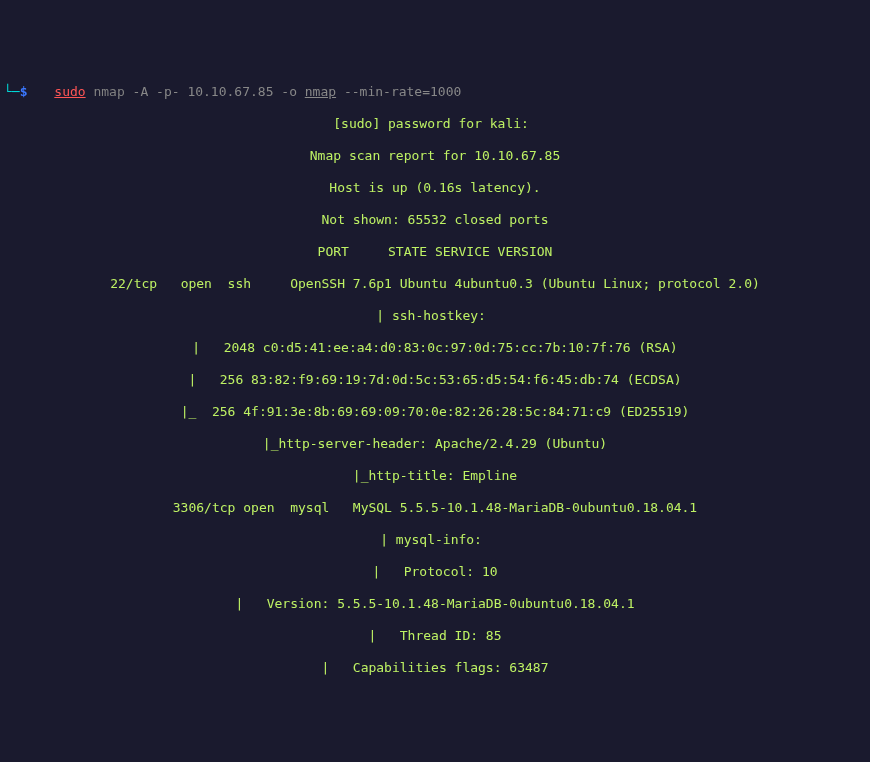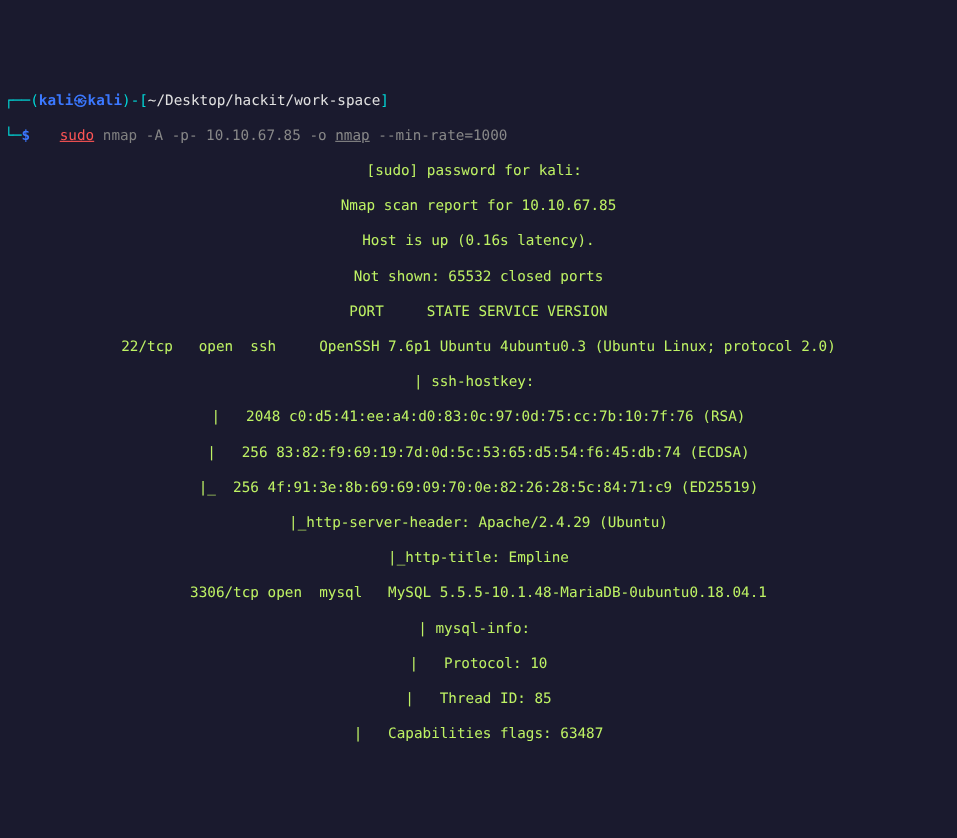--- a/index.html
+++ b/index.html
@@ -31,37 +31,37 @@
       white-space: pre;
       text-align: center;
     }
   </style>
 </head>
 <body>
 
 
 
 <div>
-<div><span class="cyan">┌──(</span><span class="blue">kali</span><span class="blue">㉿</span><span class="blue">kali</span><span class="cyan">)-[</span><span class="white">~/Desktop/hackit/work-space</span><span class="cyan">]</span></div>
 <div><span class="cyan">└─</span><span class="blue">$</span><span> </span><span class="red underline">sudo</span><span class="gray"> nmap</span><span class="cmd-gray"> -A -p- 10.10.67.85 -o </span><span class="cmd-gray underline">nmap</span><span class="cmd-gray"> --min-rate=1000</span></div>
 <div class="output-line">[sudo] password for kali: </div>
 <div class="output-line">Nmap scan report for 10.10.67.85</div>
 <div class="output-line">Host is up (0.16s latency).</div>
 <div class="output-line">Not shown: 65532 closed ports</div>
 <div class="output-line">PORT     STATE SERVICE VERSION</div>
 <div class="output-line">22/tcp   open  ssh     OpenSSH 7.6p1 Ubuntu 4ubuntu0.3 (Ubuntu Linux; protocol 2.0)</div>
 <div class="output-line">| ssh-hostkey: </div>
 <div class="output-line">|   2048 c0:d5:41:ee:a4:d0:83:0c:97:0d:75:cc:7b:10:7f:76 (RSA)</div>
 <div class="output-line">|   256 83:82:f9:69:19:7d:0d:5c:53:65:d5:54:f6:45:db:74 (ECDSA)</div>
 <div class="output-line">|_  256 4f:91:3e:8b:69:69:09:70:0e:82:26:28:5c:84:71:c9 (ED25519)</div>
 <div class="output-line">|_http-server-header: Apache/2.4.29 (Ubuntu)</div>
 <div class="output-line">|_http-title: Empline</div>
 <div class="output-line">3306/tcp open  mysql   MySQL 5.5.5-10.1.48-MariaDB-0ubuntu0.18.04.1</div>
 <div class="output-line">| mysql-info: </div>
 <div class="output-line">|   Protocol: 10</div>
+<div class="output-line">|   Version: 5.5.5-10.1.48-MariaDB-0ubuntu0.18.04.1</div>
 <div class="output-line">|   Thread ID: 85</div>
 <div class="output-line">|   Capabilities flags: 63487</div>
 
 
 
 
 
 
 
 

